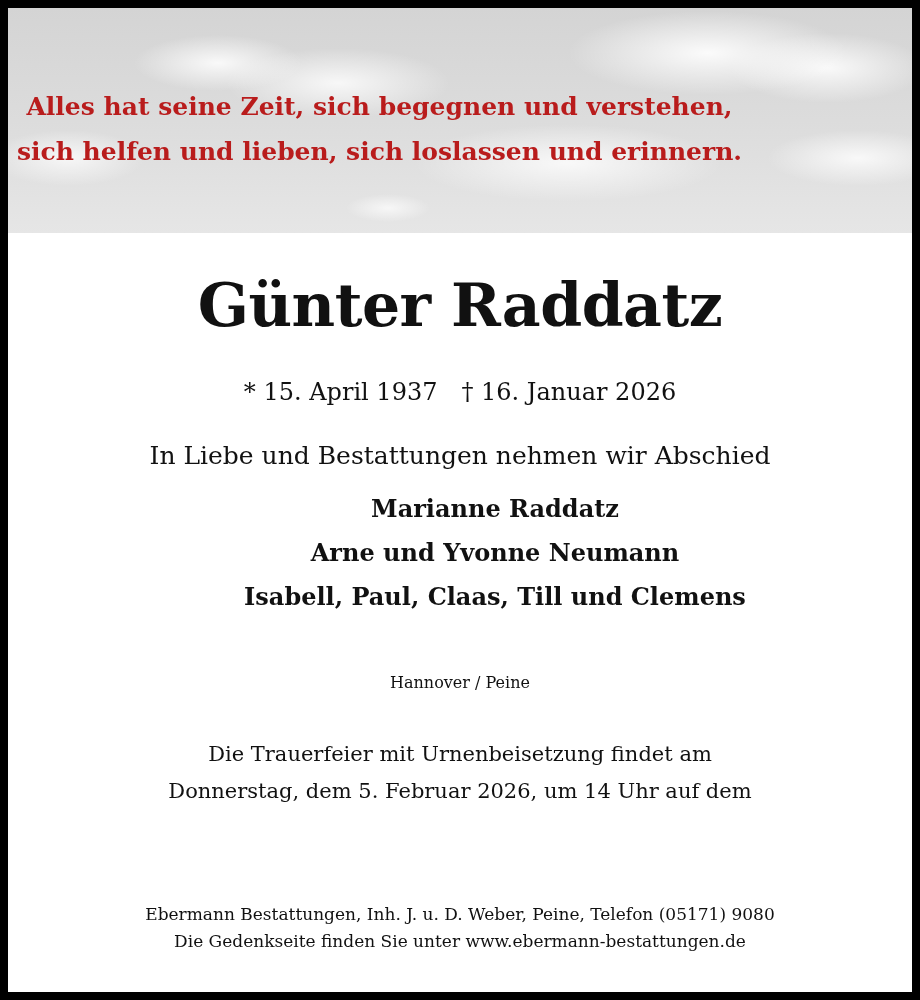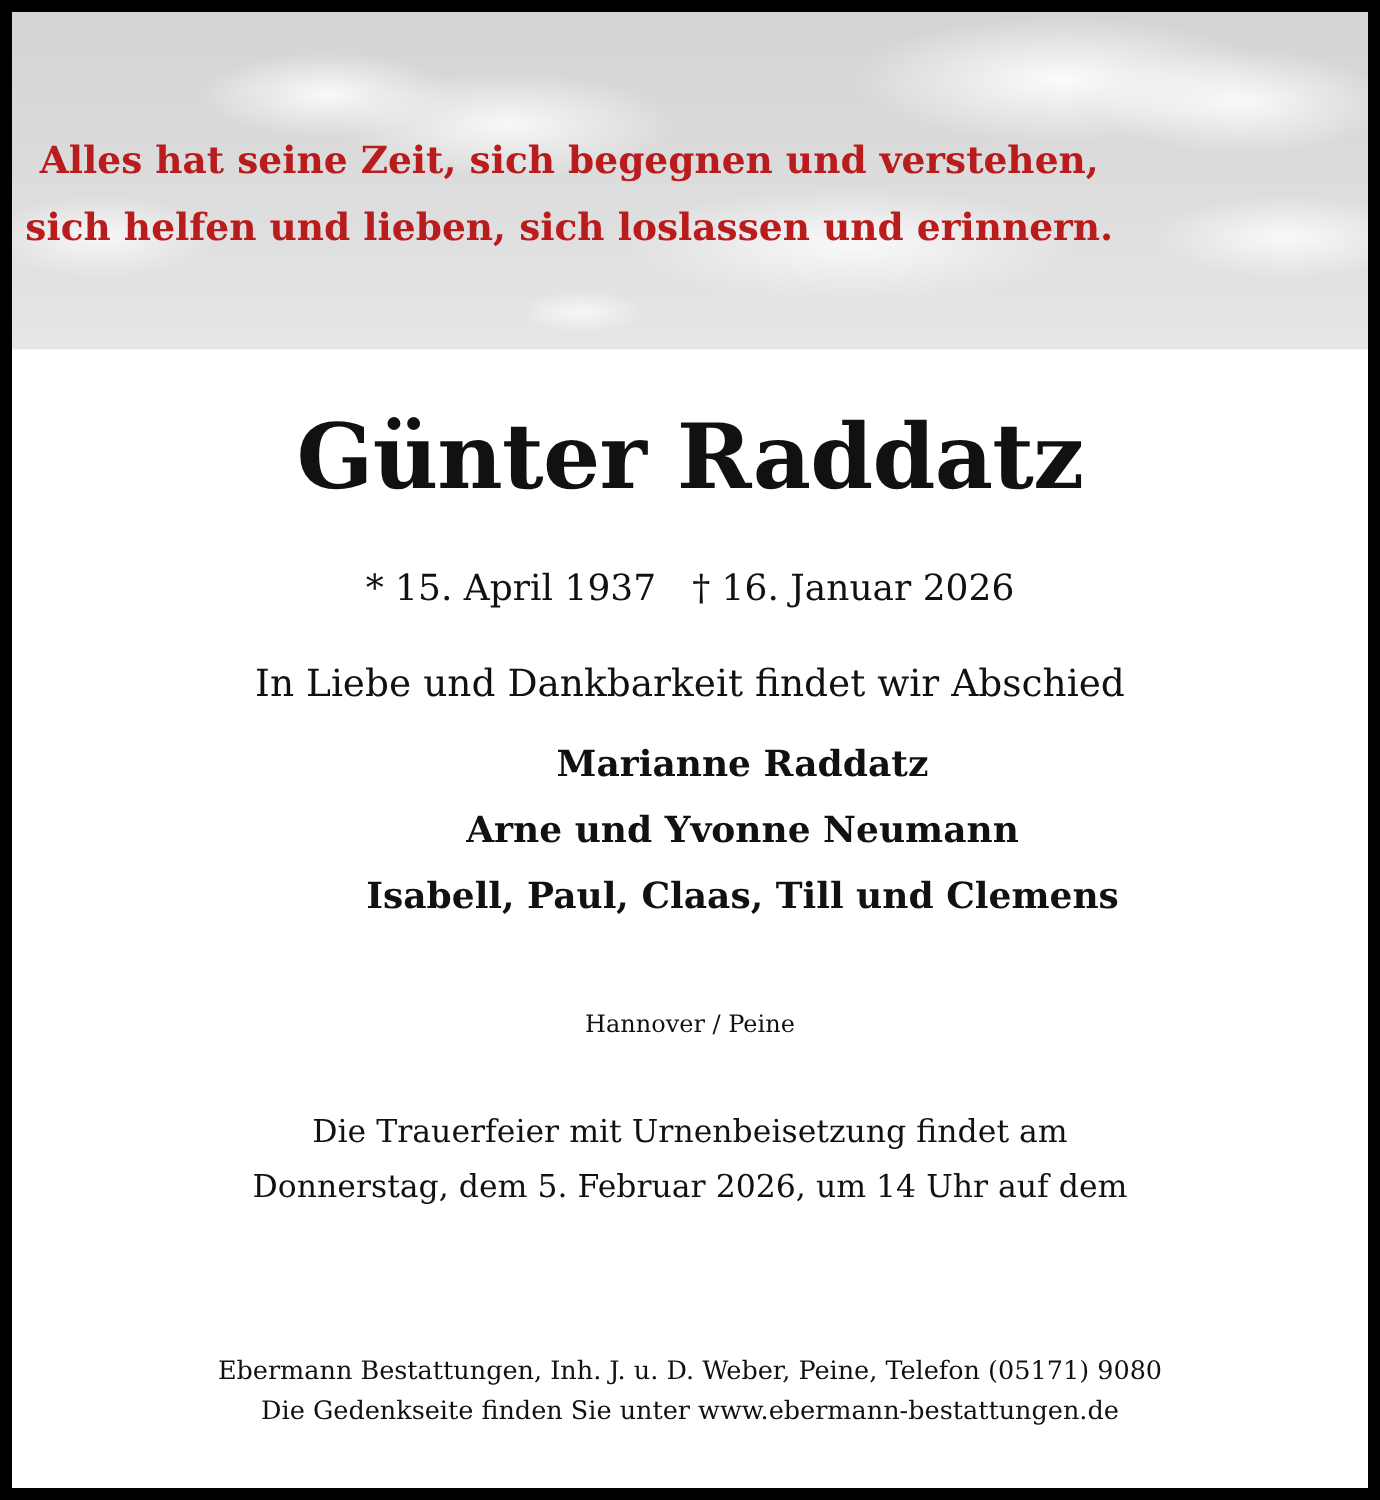--- a/index.html
+++ b/index.html
@@ -40,21 +40,21 @@
     <div>Alles hat seine Zeit, sich begegnen und verstehen,</div>
     <div>sich helfen und lieben, sich loslassen und erinnern.</div>
   </div>
 
   <div class="center name">Günter Raddatz</div>
 
   <div class="center dates">
     <span>* 15. April 1937</span><span class="gap"></span><span>† 16. Januar 2026</span>
   </div>
 
-  <div class="center farewell">In Liebe und Dankbarkeit findet wir Abschied</div>
+  <div class="center farewell">In Liebe und Bestattungen nehmen wir Abschied</div>
 
   <div class="center mourners">
     <div>Marianne Raddatz</div>
     <div>Arne und Yvonne Neumann</div>
     <div>Isabell, Paul, Claas, Till und Clemens</div>
   </div>
 
   <div class="center places">Hannover / Peine</div>
 
   <div class="center service">

